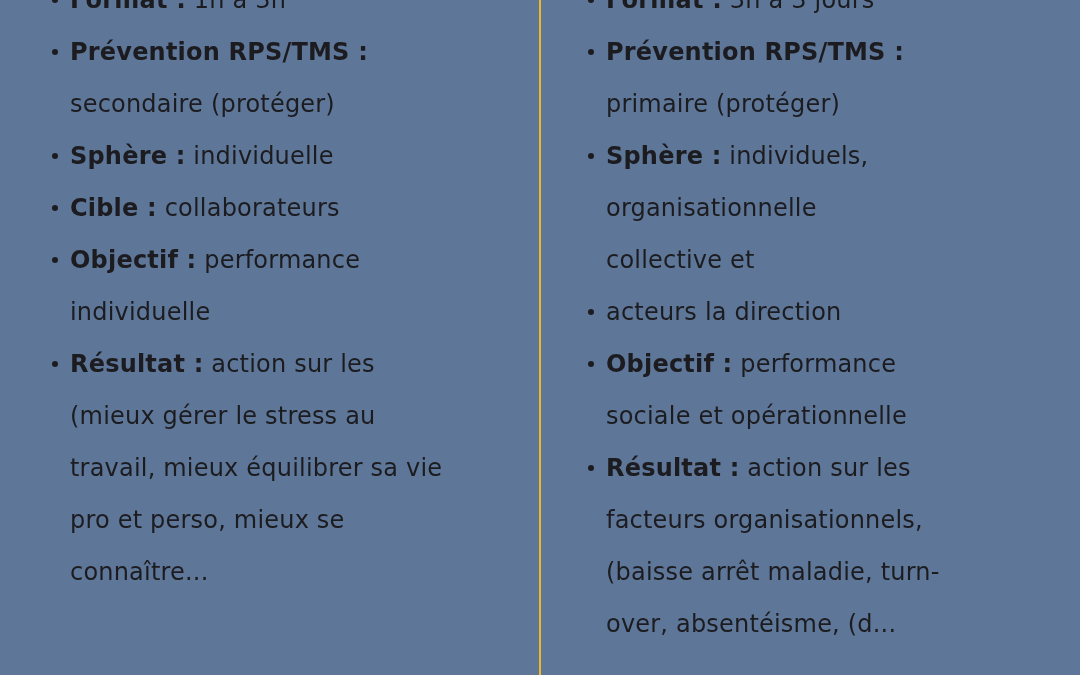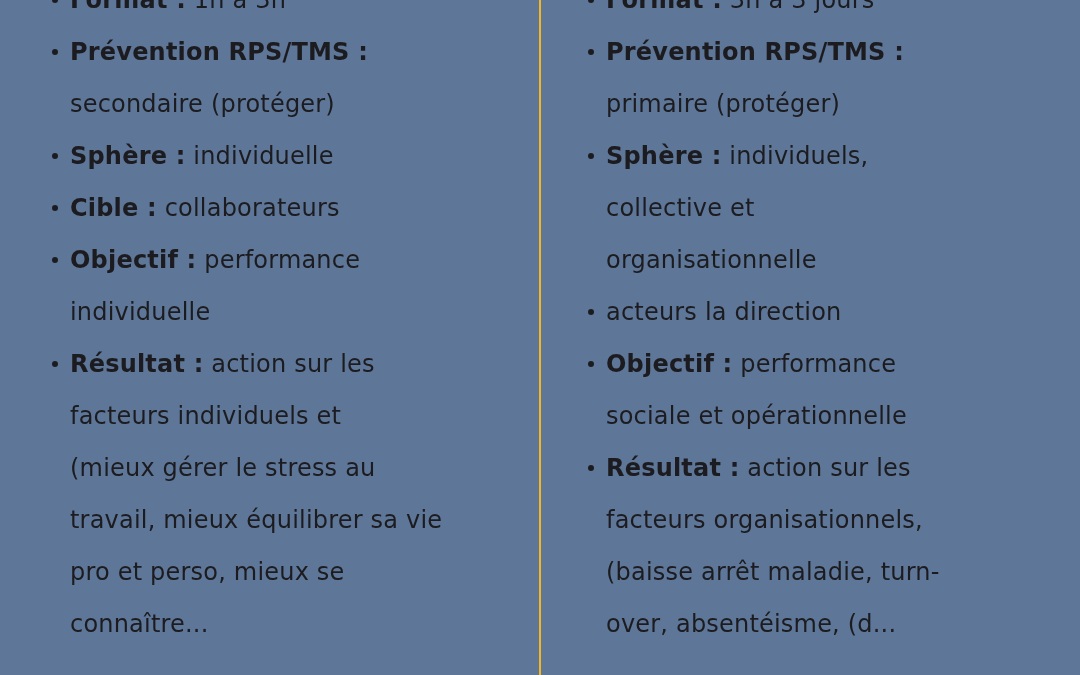--- a/index.html
+++ b/index.html
@@ -84,21 +84,20 @@
       <span class="line"><span class="label">Cible :</span><span> collaborateurs</span></span>
     </li>
     <li>
       <span class="bullet"></span>
       <span class="line"><span class="label">Objectif :</span><span> performance</span></span>
       <span class="line">individuelle</span>
     </li>
     <li>
       <span class="bullet"></span>
       <span class="line"><span class="label">Résultat :</span><span> action sur les</span></span>
-      <span class="line">facteurs individuels et</span>
       <span class="line">(mieux gérer le stress au</span>
       <span class="line">travail, mieux équilibrer sa vie</span>
       <span class="line">pro et perso, mieux se</span>
       <span class="line">connaître...</span>
     </li>
   </ul>
 </div>
 
 <div class="col col-right">
   <ul>
@@ -107,22 +106,22 @@
       <span class="line"><span class="label">Format :</span><span> 3h à 3 jours</span></span>
     </li>
     <li>
       <span class="bullet"></span>
       <span class="line"><span class="label">Prévention RPS/TMS :</span></span>
       <span class="line">primaire (protéger)</span>
     </li>
     <li>
       <span class="bullet"></span>
       <span class="line"><span class="label">Sphère :</span><span> individuels,</span></span>
+      <span class="line">organisationnelle</span>
       <span class="line">collective et</span>
-      <span class="line">organisationnelle</span>
     </li>
     <li>
       <span class="bullet"></span>
       <span class="line">acteurs la direction</span>
     </li>
     <li>
       <span class="bullet"></span>
       <span class="line"><span class="label">Objectif :</span><span> performance</span></span>
       <span class="line">sociale et opérationnelle</span>
     </li>

